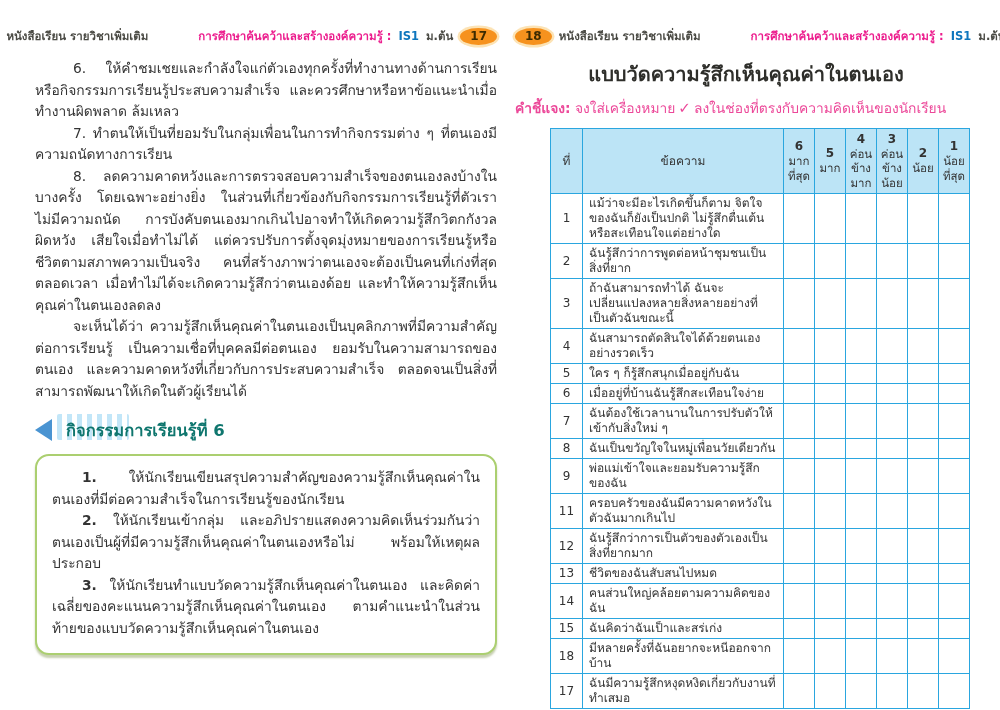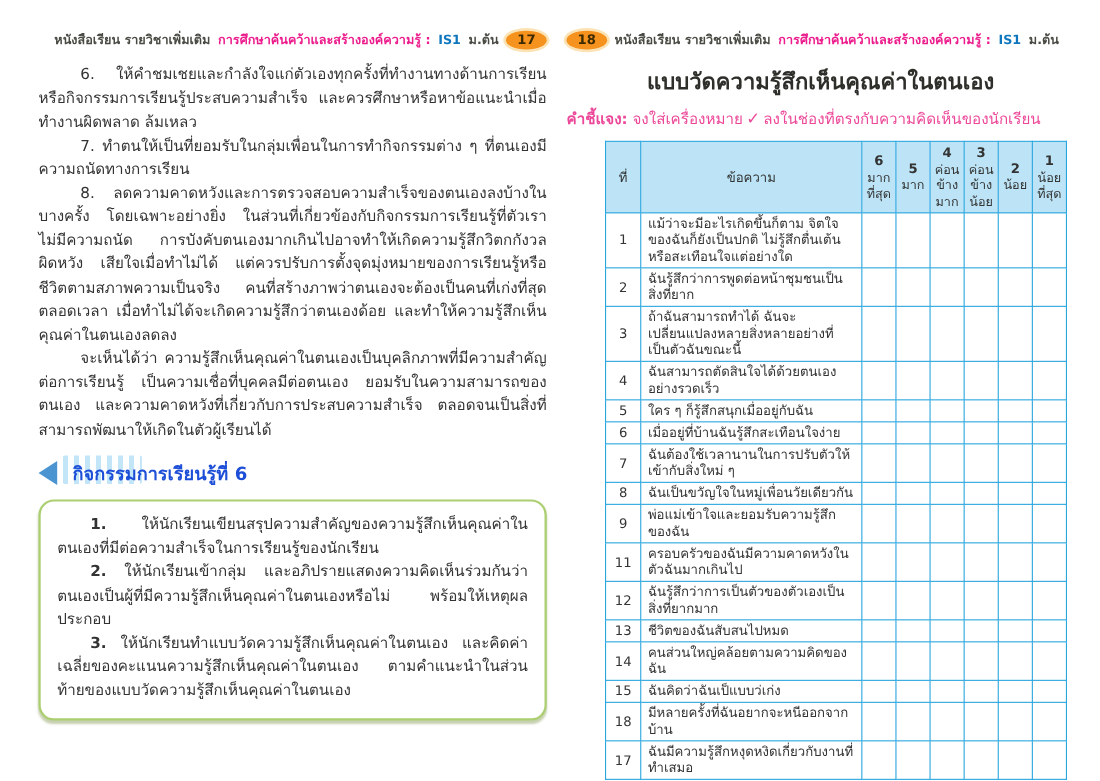--- a/index.html
+++ b/index.html
@@ -2,41 +2,41 @@
 <html><head>
 <meta charset="utf-8">
 <style>
   * { margin:0; padding:0; box-sizing:border-box; }
   html,body { background:#ffffff; }
   body { font-family:"DejaVu Sans","Liberation Sans",sans-serif; color:#333; }
   .canvas { position:relative; width:1000px; height:710px; background:#ffffff; overflow:hidden; }
 
   
   .book-hdr { display:flex; align-items:center; gap:7px; font-size:11.5px; font-weight:bold; color:#4a4a44; white-space:nowrap; }
-  .book-hdr .seg-subject { color:#ec1c8d; }
+  .book-hdr .seg-subject { color:#ec1c8d;margin-left:43px; }
   .book-hdr .seg-code { color:#0e76bd; }
   .page-badge {
     display:inline-block; background:#f6921e; border-radius:50%;
     padding:1px 10px 2px; font-size:12px; color:#3c2a00; font-weight:bold;
     box-shadow:0 0 0 2.5px #fce3b5;
   }
 
   
   .page-left { position:absolute; left:35px; top:27px; width:462px; }
   .page-left .book-hdr { justify-content:flex-end; }
   .body-text { margin-top:13px; font-size:13.8px; line-height:21.5px; text-align:justify; color:#333; }
   .body-text p { text-indent:38px; }
 
   .activity-head { display:flex; align-items:center; margin:13px 0 9px; }
   .tri-left { width:0; height:0; border-top:11px solid transparent; border-bottom:11px solid transparent;
               border-right:17px solid #4a94d2; margin-right:5px; }
   .stripe-wrap { position:relative; padding:2px 10px 2px 9px; }
   .stripe-bg { position:absolute; left:0; top:-1px; width:72px; height:26px; border-radius:2px;
                background:repeating-linear-gradient(90deg,#c2e6f8 0 5px,#ffffff 5px 10px); }
-  .activity-title { position:relative; color:#1d4ed8; font-weight:bold; font-size:16.5px; }
+  .activity-title { position:relative; color:#0f766e; font-weight:bold; font-size:16.5px; }
 
   .activity-box { border:2.5px solid #abcf70; border-radius:14px; background:#ffffff;
                   padding:11px 15px 14px; box-shadow:0 3px 2px rgba(130,150,80,.45);
                   font-size:13.8px; line-height:21.5px; text-align:justify; }
   .activity-box p { text-indent:30px; }
   .activity-box b { font-weight:bold; }
 
   
   .page-right { position:absolute; left:515px; top:27px; width:462px; }
   .page-right .book-hdr { justify-content:flex-start; }
@@ -273,21 +273,21 @@
             <td class="stmt">คนส่วนใหญ่คล้อยตามความคิดของฉัน</td>
             <td class="cell"></td>
             <td class="cell"></td>
             <td class="cell"></td>
             <td class="cell"></td>
             <td class="cell"></td>
             <td class="cell"></td>
           </tr>
           <tr>
             <td class="no">15</td>
-            <td class="stmt">ฉันคิดว่าฉันเป็แบบว่เก่ง</td>
+            <td class="stmt">ฉันคิดว่าฉันเป็าและสร่เก่ง</td>
             <td class="cell"></td>
             <td class="cell"></td>
             <td class="cell"></td>
             <td class="cell"></td>
             <td class="cell"></td>
             <td class="cell"></td>
           </tr>
           <tr>
             <td class="no">18</td>
             <td class="stmt">มีหลายครั้งที่ฉันอยากจะหนีออกจากบ้าน</td>

